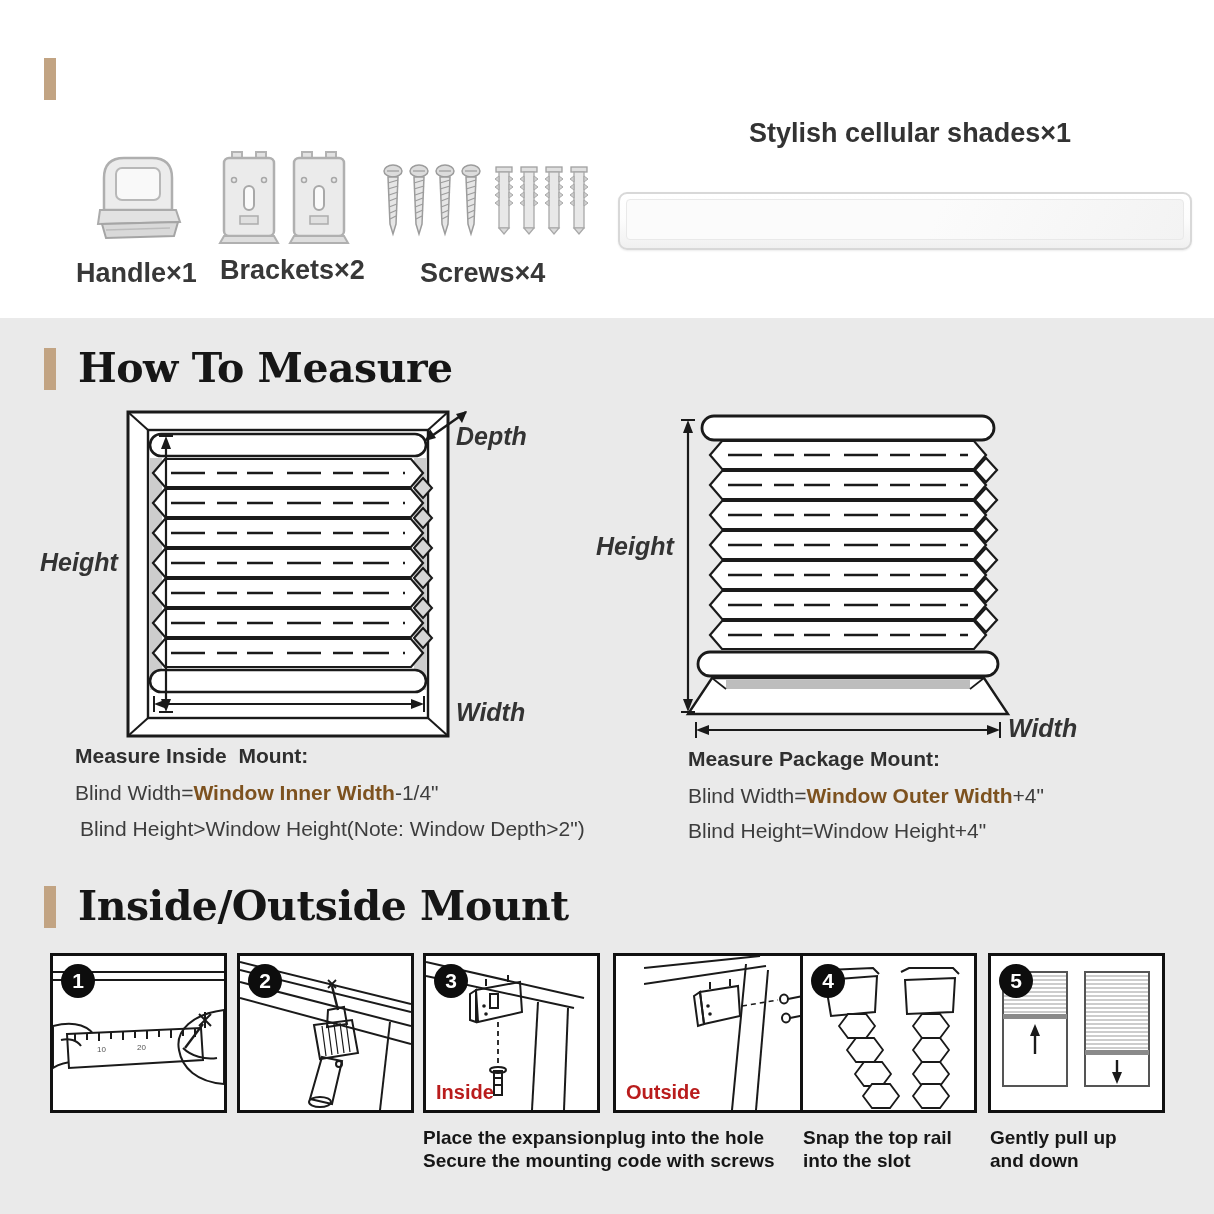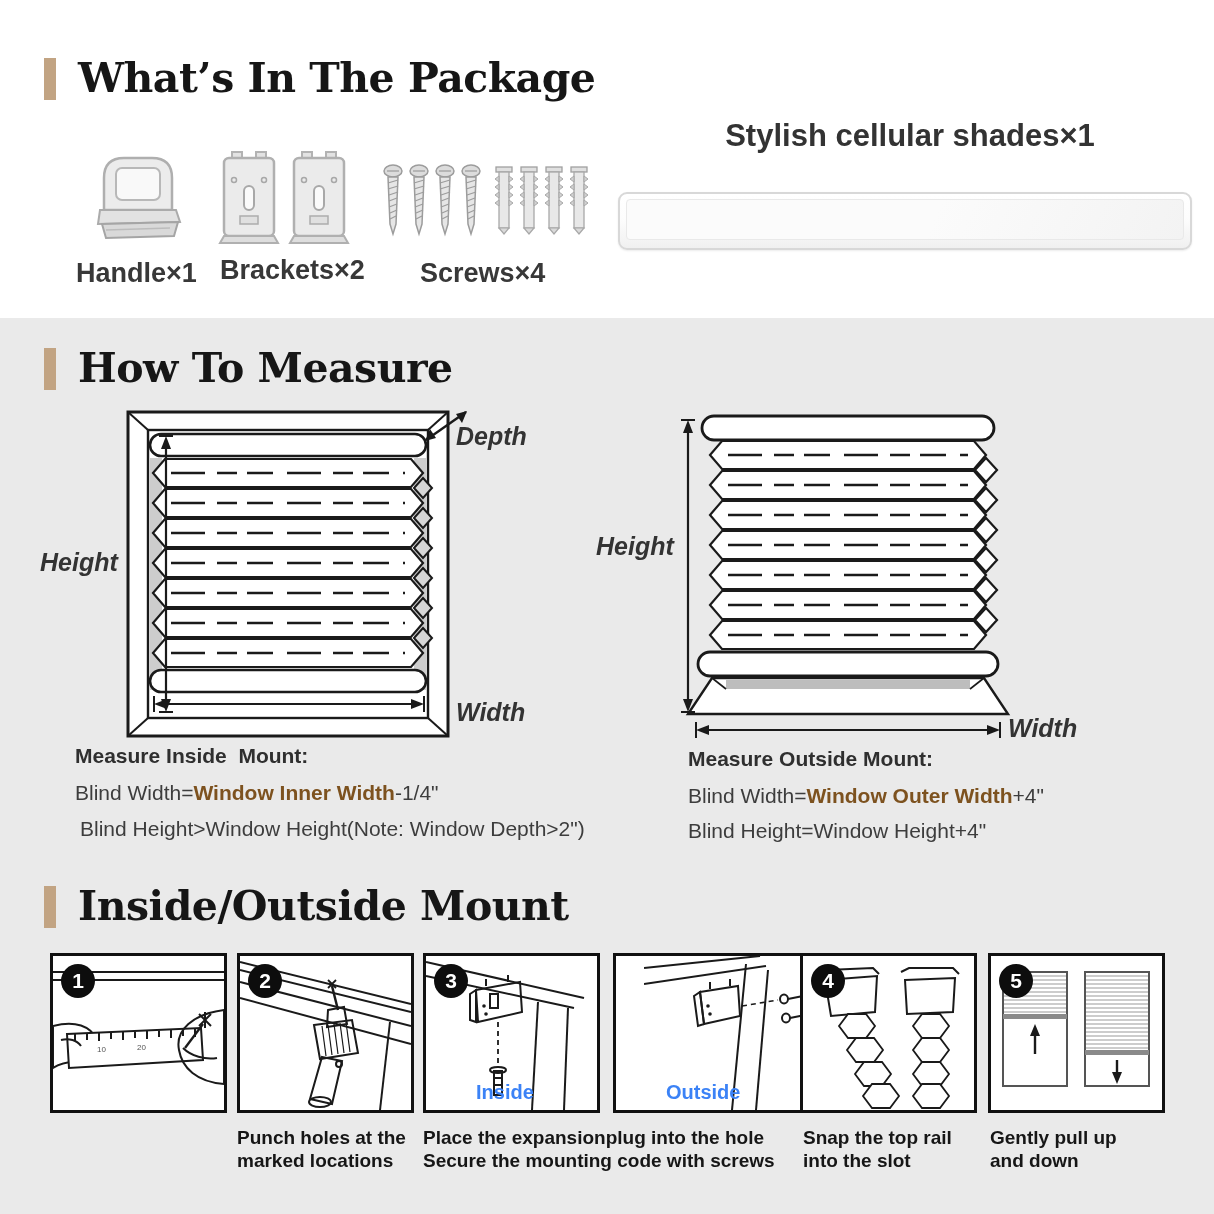--- a/index.html
+++ b/index.html
@@ -9,46 +9,45 @@
     --ink:#161616;
     --body:#3a3a3a;
   }
   html,body{margin:0;padding:0;}
   body{font-family:"Liberation Sans", sans-serif; background:#fff;}
   #canvas{position:relative;width:1214px;height:1214px;background:#ffffff;overflow:hidden;}
   .graybg{position:absolute;left:0;top:318px;width:1214px;height:896px;background:var(--sectionbg);}
   .accent-bar{position:absolute;width:12px;height:42px;background:var(--accent);}
   h1.sec{position:absolute;margin:0;font-family:"DejaVu Serif", serif;font-weight:900;font-size:41px;letter-spacing:-0.5px;color:var(--ink);white-space:nowrap;}
   .item-label{position:absolute;font-size:27px;font-weight:bold;color:#383838;white-space:nowrap;}
-  .shade-title{position:absolute;left:700px;top:118px;width:420px;text-align:center;font-size:31px;font-weight:bold;color:#333;}
+  .shade-title{position:absolute;left:700px;top:118px;width:420px;text-align:center;font-size:27px;font-weight:bold;color:#333;}
   .shade-bar{position:absolute;left:618px;top:192px;width:570px;height:54px;border-radius:9px;
              background:linear-gradient(180deg,#ffffff 0%,#fdfdfd 45%,#f0f0f0 100%);
              border:2px solid #d8d8d8;box-shadow:inset 0 2px 0 #ffffff, 0 1px 2px rgba(0,0,0,0.08);}
   .shade-bar .inner{position:absolute;left:6px;top:5px;right:6px;bottom:8px;border-radius:4px;
              background:linear-gradient(115deg,#fbfbfb 55%,#f3f3f3 100%);border:1px solid #e9e9e9;}
   .dim-label{position:absolute;font-size:25px;font-weight:bold;color:#333;white-space:nowrap;font-style:italic;}
   .measure-text{position:absolute;color:#3d3d3d;font-size:21px;white-space:nowrap;}
   .measure-text.hd{font-weight:bold;color:#2f2f2f;white-space:pre;text-align:center;}
   .measure-text .hl{color:var(--highlight);font-weight:bold;}
   .panel{position:absolute;width:171px;height:154px;background:#fff;border:3px solid #111;}
   .badge{position:absolute;left:8px;top:8px;width:34px;height:34px;border-radius:50%;background:#0d0d0d;
          color:#fff;font-weight:bold;font-size:21px;display:flex;align-items:center;justify-content:center;}
-  .in-out-label{position:absolute;left:10px;bottom:6px;font-size:20px;font-weight:bold;color:#3b82f6;margin-left:40px;}
+  .in-out-label{position:absolute;left:10px;bottom:6px;font-size:20px;font-weight:bold;color:#b91c1c;}
   .caption{position:absolute;top:1126px;font-size:19px;font-weight:bold;color:#161616;line-height:1.22;}
   svg{display:block;}
   .lineart{stroke:#1a1a1a;fill:none;stroke-width:2;}
 </style>
 </head>
 <body>
 
 <div id="canvas">
   <div class="graybg"></div>
 
   <div class="accent-bar" style="left:44px;top:58px;"></div>
-  <h1 class="sec" style="left:78px;top:54px;">What’s In The Package</h1>
 
   <svg style="position:absolute;left:92px;top:148px;" width="92" height="100" viewBox="0 0 92 100">
     <path d="M12,62 V30 Q12,10 32,10 H60 Q80,10 80,30 V62 Z" fill="#ececec" stroke="#afafaf" stroke-width="2.5"></path>
     <rect x="24" y="20" width="44" height="32" rx="6" fill="#f9f9f9" stroke="#b8b8b8" stroke-width="2"></rect>
     <polygon points="8,62 84,62 88,74 6,76" fill="#e2e2e2" stroke="#ababab" stroke-width="2"></polygon>
     <polygon points="10,76 86,74 82,88 14,90" fill="#d9d9d9" stroke="#a5a5a5" stroke-width="2"></polygon>
     <line x1="14" y1="82" x2="78" y2="80" stroke="#bcbcbc" stroke-width="1.5"></line>
   </svg>
 
   <svg style="position:absolute;left:218px;top:150px;" width="62" height="96" viewBox="0 0 62 96">
@@ -223,21 +222,21 @@
   </svg>
   <div class="dim-label" style="left:596px;top:532px;">Height</div>
   <div class="dim-label" style="left:1008px;top:714px;">Width</div>
 
   <div class="measure-text hd" style="left:75px;top:744px;">Measure Inside  Mount:</div>
   <div class="measure-text" style="left:75px;top:781px;">
     <span>Blind Width=</span><span class="hl">Window Inner Width</span><span>-1/4"</span>
   </div>
   <div class="measure-text" style="left:80px;top:817px;text-align:right;">Blind Height&gt;Window Height(Note: Window Depth&gt;2")</div>
 
-  <div class="measure-text hd" style="left:688px;top:747px;">Measure Outside Mount:</div>
+  <div class="measure-text hd" style="left:688px;top:747px;">Measure Package Mount:</div>
   <div class="measure-text" style="left:688px;top:784px;">
     <span>Blind Width=</span><span class="hl">Window Outer Width</span><span>+4"</span>
   </div>
   <div class="measure-text" style="left:688px;top:819px;">Blind Height=Window Height+4"</div>
 
   <div class="accent-bar" style="left:44px;top:886px;"></div>
   <h1 class="sec" style="left:78px;top:882px;">Inside/Outside Mount</h1>
 
   <div class="panel" style="left:50px;top:953px;">
     <svg width="171" height="154" viewBox="0 0 171 154">
@@ -407,24 +406,20 @@
           <line x1="95" y1="88" x2="157" y2="88"></line>
         <line x1="95" y1="92" x2="157" y2="92"></line>
       </g>
       <rect x="94" y="94" width="64" height="5" fill="#8a8a8a"></rect>
       <line x1="126" y1="104" x2="126" y2="120" stroke="#1a1a1a" stroke-width="2.4"></line>
       <polygon points="126,128 121,116 131,116" fill="#1a1a1a"></polygon>
     </svg>
     <div class="badge">5</div>
   </div>
 
-  <div class="caption" style="left:237px;width:186px;">
-    <div>Punch holes at the</div>
-      <div>marked locations</div>
-  </div>
   <div class="caption" style="left:423px;width:590px;">
     <div>Place the expansionplug into the hole</div>
       <div>Secure the mounting code with screws</div>
   </div>
   <div class="caption" style="left:803px;width:186px;">
     <div>Snap the top rail</div>
       <div>into the slot</div>
   </div>
   <div class="caption" style="left:990px;width:186px;">
     <div>Gently pull up</div>

